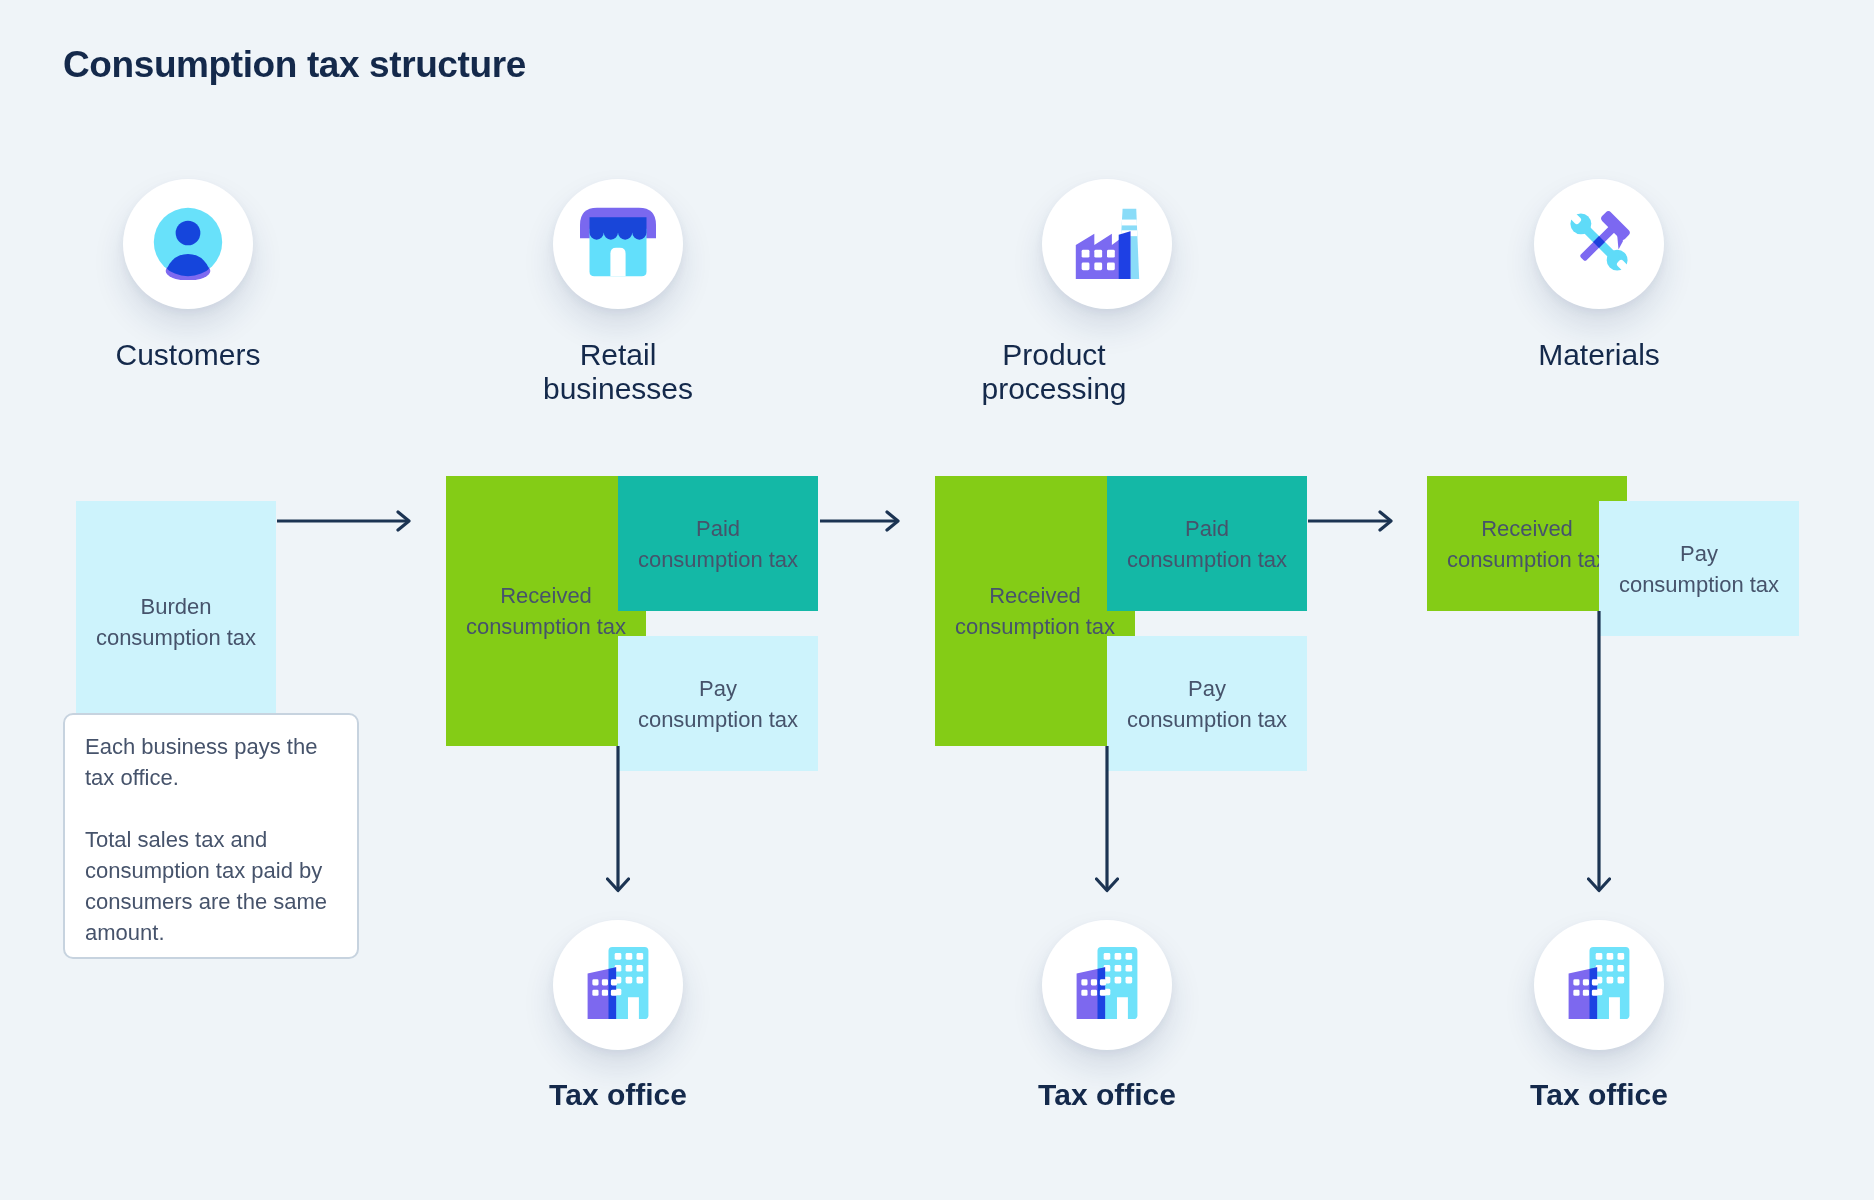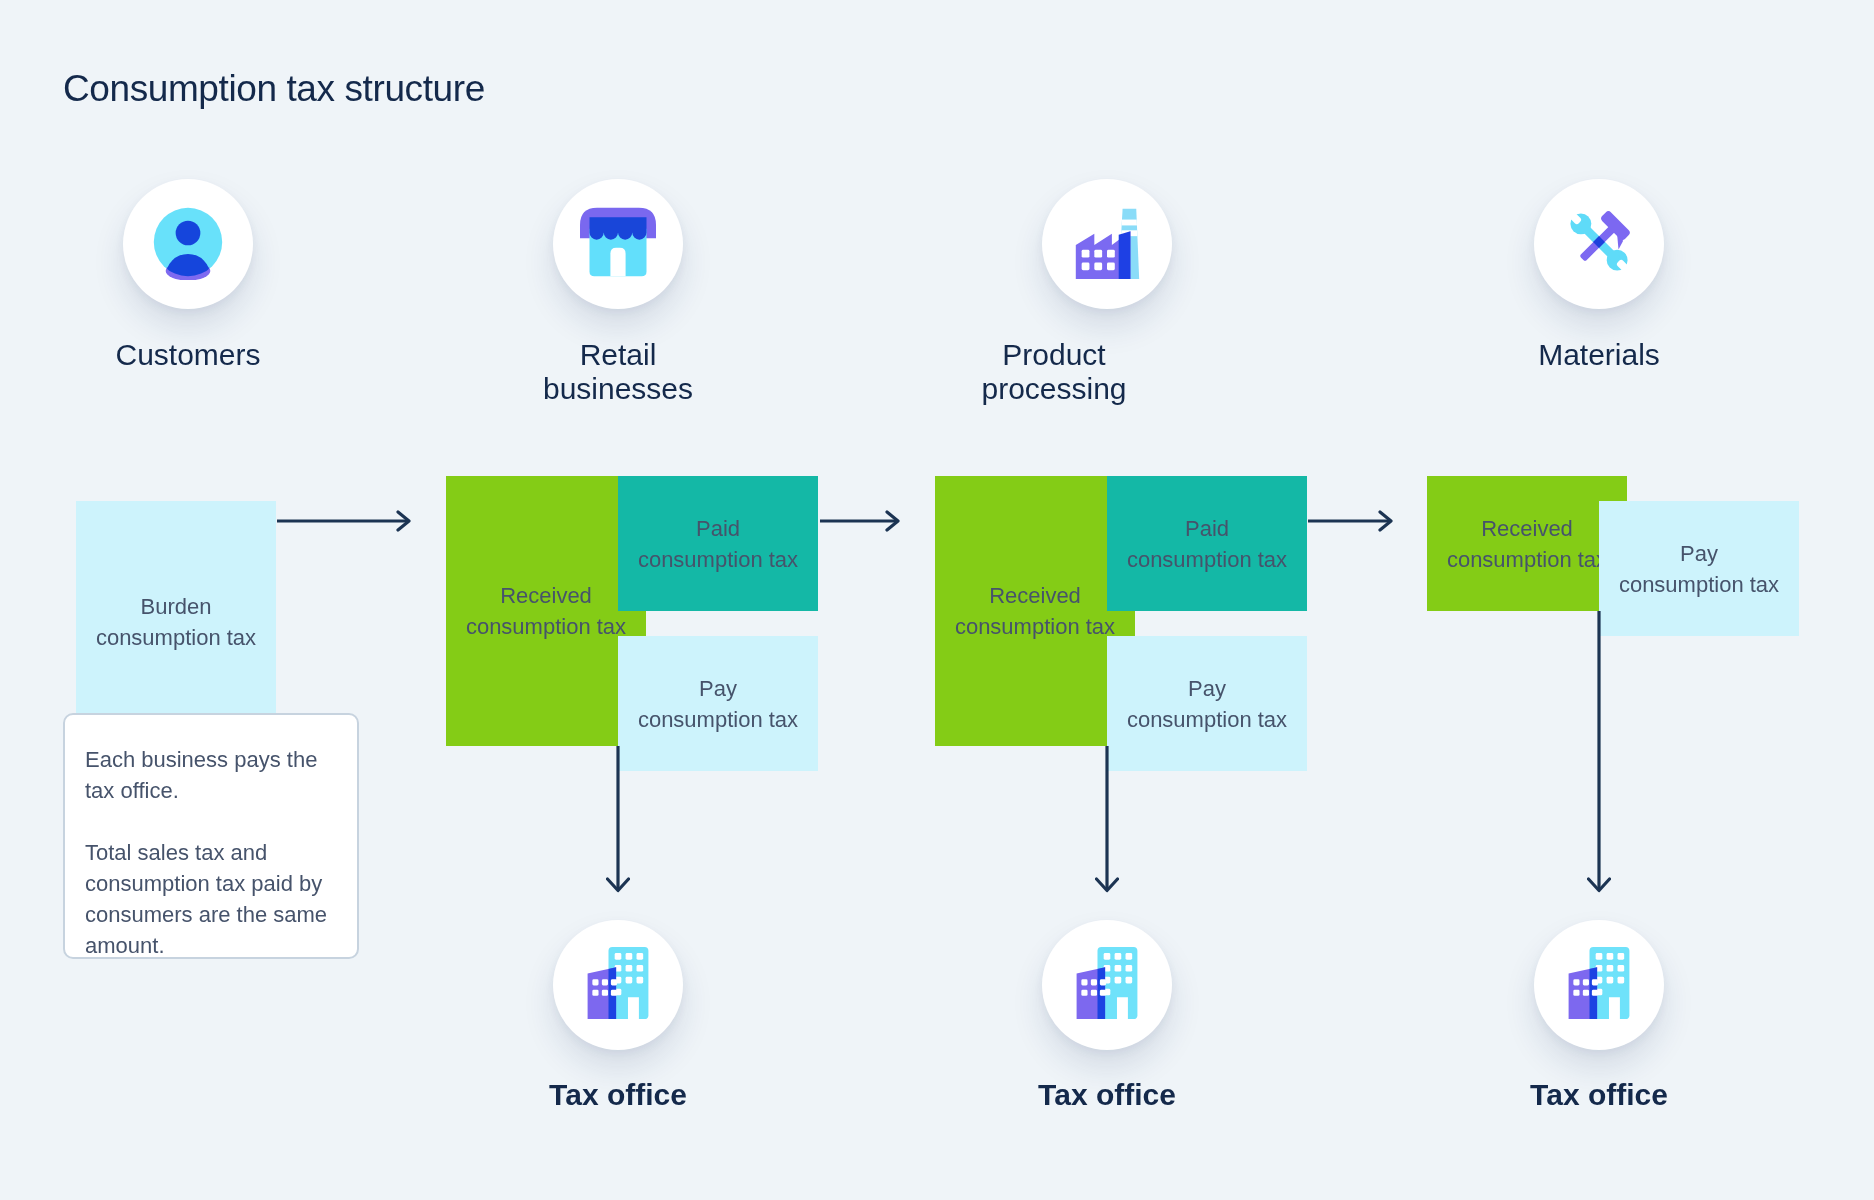--- a/index.html
+++ b/index.html
@@ -1,32 +1,32 @@
 <!DOCTYPE html>
 <html><head>
 <meta charset="utf-8">
 <style>
   html,body{margin:0;padding:0;background:#eff4f8;}
   .canvas{position:relative;width:1874px;height:1200px;background:#eff4f8;overflow:hidden;
           font-family:"Liberation Sans",sans-serif;}
-  .title{position:absolute;left:63px;top:68px;font-size:37px;font-weight:400;color:#14294b;letter-spacing:-0.4px;}
+  .title{position:absolute;left:63px;top:44px;font-size:37px;font-weight:700;color:#14294b;letter-spacing:-0.4px;}
   .circle{position:absolute;width:130px;height:130px;border-radius:50%;background:#ffffff;
           display:flex;align-items:center;justify-content:center;
           box-shadow:0 18px 32px rgba(26,52,98,0.12),0 4px 10px rgba(26,52,98,0.06);}
   .entity-label{position:absolute;width:190px;top:338px;font-size:30px;line-height:34px;font-weight:400;
           color:#14294b;text-align:center;}
   .office-label{position:absolute;width:190px;top:1078px;font-size:30px;line-height:34px;font-weight:700;
           color:#14294b;text-align:center;}
   .box{position:absolute;display:flex;align-items:center;justify-content:center;text-align:center;
           font-size:22px;line-height:31px;color:#46536b;padding:0 18px;box-sizing:border-box;}
   .bg-cyan{background:#cdf3fc;margin-top:25px;}
   .bg-lav{background:#84cc16;margin-left:28px;}
   .bg-gray{background:#14b8a6;}
   .note{position:absolute;left:63px;top:713px;width:296px;height:246px;background:#ffffff;
-        border:2px solid #c7d3df;border-radius:10px;padding:29px 20px;box-sizing:border-box;
+        border:2px solid #c7d3df;border-radius:10px;padding:16px 20px;box-sizing:border-box;
         font-size:22px;line-height:31px;color:#46536b;}
   .note p{margin:0;}
   .note p + p{margin-top:31px;}
   svg.arrow{position:absolute;display:block;}
   .arrow-stroke{stroke:#1c3453;stroke-width:3.2;fill:none;}
   .head{stroke-linecap:round;stroke-linejoin:round;}
 </style>
 </head>
 <body>
 

